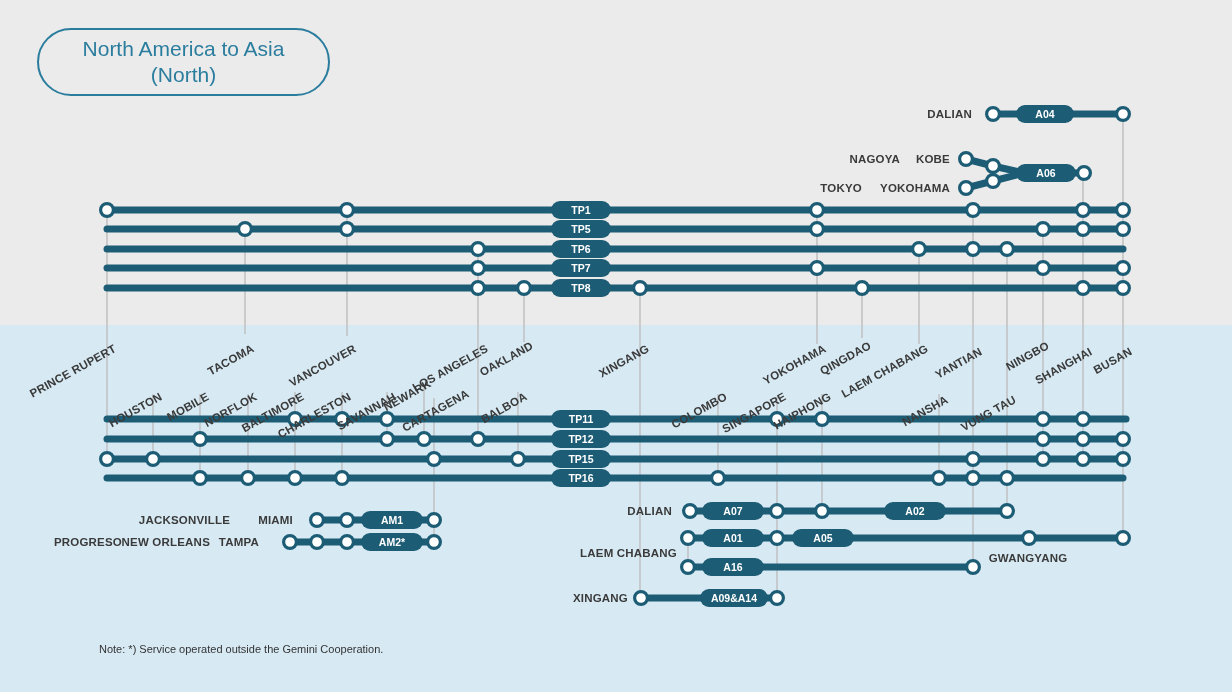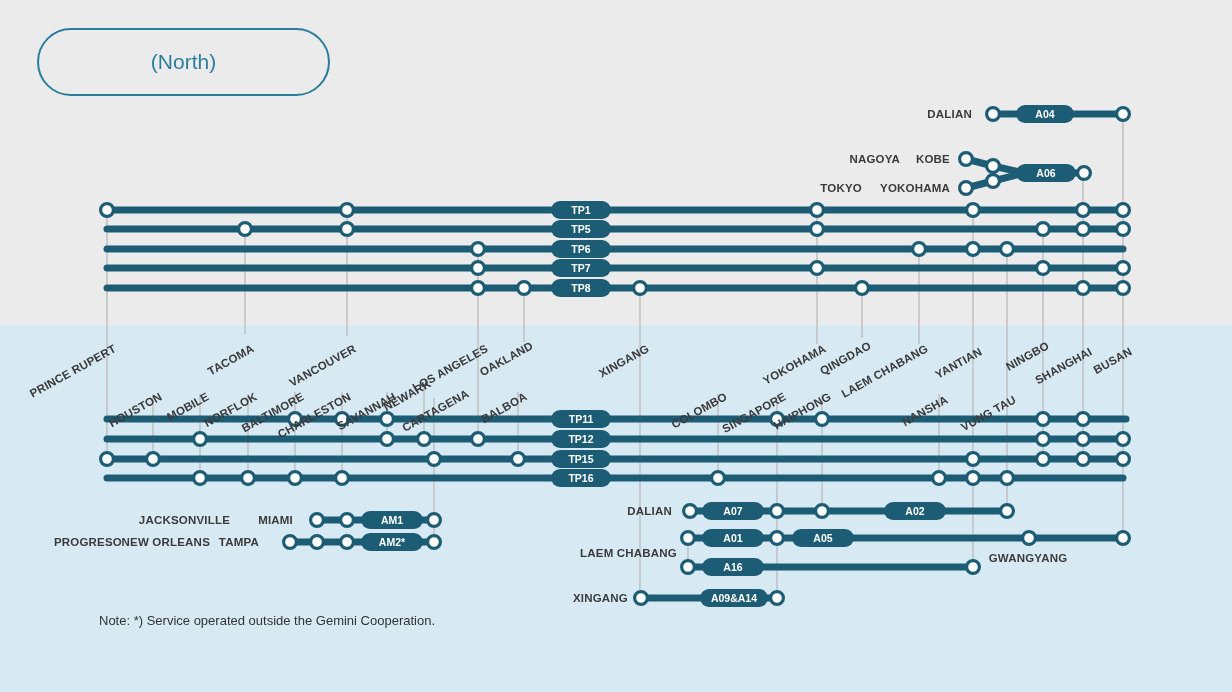--- a/index.html
+++ b/index.html
@@ -5,31 +5,32 @@
   html,body{margin:0;padding:0;background:#ebebeb;}
   #stage{position:relative;width:1232px;height:692px;overflow:hidden;
          font-family:"Liberation Sans", sans-serif;}
   .bg{position:absolute;left:0;width:100%;}
   #bg-top{top:0;height:325px;background:var(--bg-top,#ebebeb);}
   #bg-bottom{top:325px;height:367px;background:var(--bg-bottom,#d7eaf4);}
   #title-box{position:absolute;left:37px;top:28px;width:289px;height:64px;
     border:2px solid var(--accent,#2b7d9e);border-radius:36px;
     display:flex;flex-direction:column;align-items:center;justify-content:center;
     color:var(--accent,#2b7d9e);font-size:21px;line-height:1.25;background:transparent;}
-  #note{position:absolute;left:99px;top:613px;font-size:13px;color:#333;}
+  #note{position:absolute;left:99px;top:643px;font-size:11px;color:#333;}
   #diagram-svg{position:absolute;left:0;top:0;}
 </style>
 </head>
 <body>
 
 <div id="stage" style="--bg-top: #ebebeb; --bg-bottom: #d7eaf4; --accent: #2b7d9e;">
   <div id="bg-top" class="bg"></div>
   <div id="bg-bottom" class="bg"></div>
 
   <div id="title-box">
+    <div>North America to Asia</div>
     <div>(North)</div>
   </div>
 
   <svg id="diagram-svg" width="1232" height="692" viewBox="0 0 1232 692">
       <line x1="107" y1="210" x2="107" y2="459" stroke="#bdbdbd" stroke-width="1.4"></line>
       <line x1="153" y1="394" x2="153" y2="459" stroke="#bdbdbd" stroke-width="1.4"></line>
       <line x1="200" y1="394" x2="200" y2="478" stroke="#bdbdbd" stroke-width="1.4"></line>
       <line x1="245" y1="229" x2="245" y2="334" stroke="#bdbdbd" stroke-width="1.4"></line>
       <line x1="248" y1="394" x2="248" y2="478" stroke="#bdbdbd" stroke-width="1.4"></line>
       <line x1="295" y1="392" x2="295" y2="478" stroke="#bdbdbd" stroke-width="1.4"></line>

